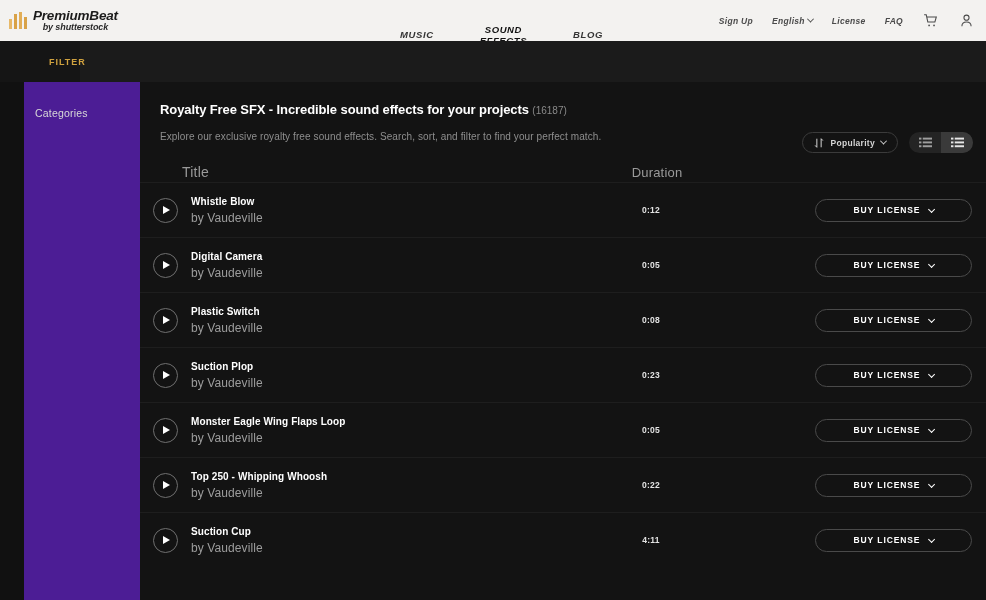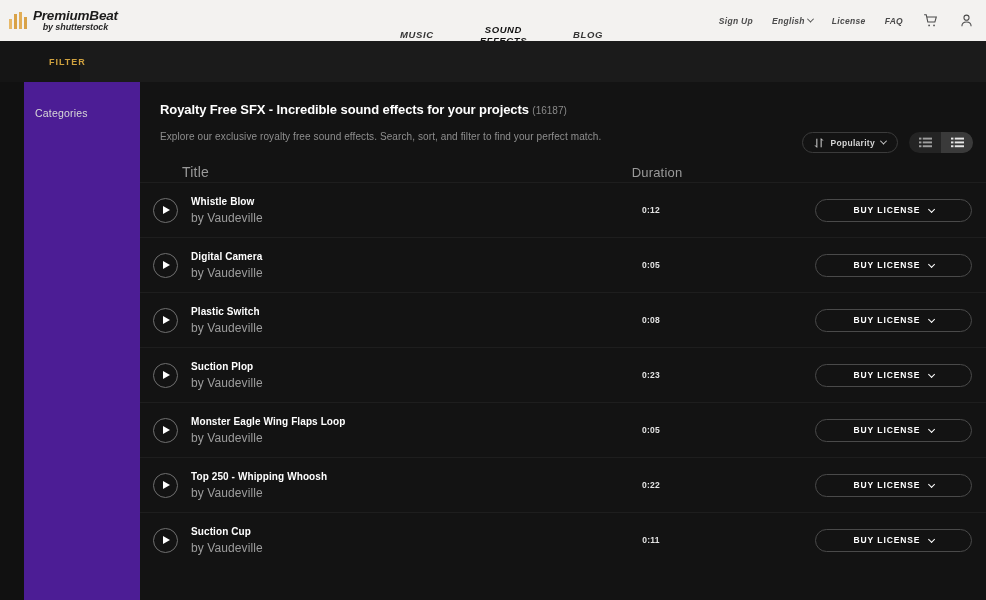--- a/index.html
+++ b/index.html
@@ -344,21 +344,21 @@
             </div>
           </div>
           <div class="row">
             <div class="play">
               <span class="tri"></span>
             </div>
             <div class="meta">
               <div class="tname">Suction Cup</div>
               <div class="tartist">by Vaudeville</div>
             </div>
-            <div class="dur">0:11</div>
+            <div class="dur">4:11</div>
             <div class="buywrap">
               <div class="buybtn">
                 <span class="buy-label">BUY LICENSE</span>
                 <span class="caret-w"></span>
               </div>
             </div>
           </div>
         </div>
     </div>
 

